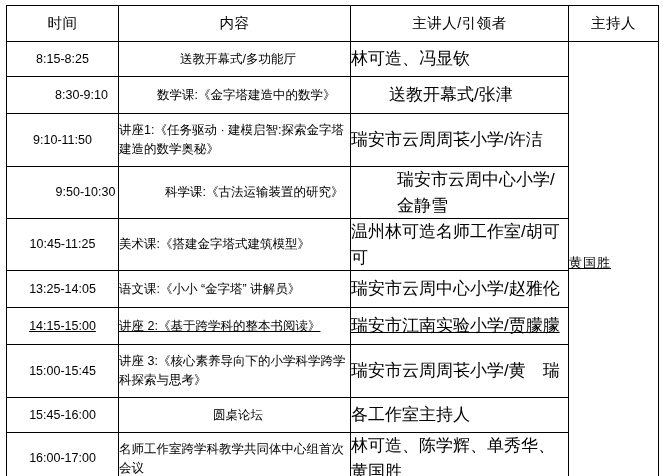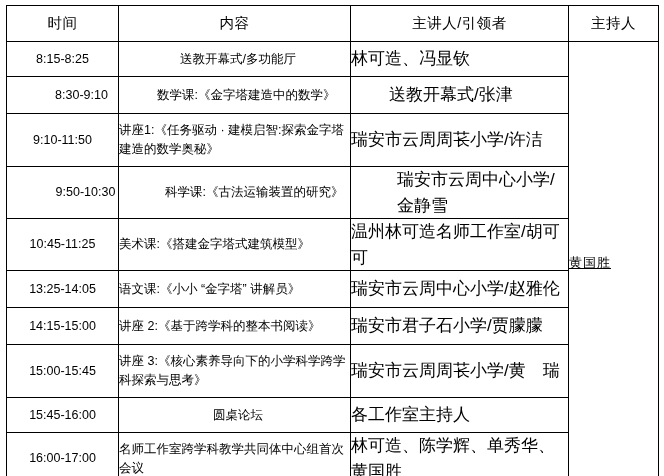--- a/index.html
+++ b/index.html
@@ -78,21 +78,21 @@
   .host-inner {
     display: block;
     line-height: 1.3;
   }
   tr.r1 td { height: 34px; }
   tr.r2 td { height: 36px; padding-left: 38px; }
   tr.r3 td { height: 52px; }
   tr.r4 td { height: 38px; padding-left: 46px; }
   tr.r5 td { height: 38px; }
   tr.r6 td { height: 36px; }
-  tr.r7 td { height: 36px; }
+  tr.r7 td { height: 36px; text-decoration: underline; }
   tr.r8 td { height: 52px; }
   tr.r9 td { height: 34px; }
   tr.r10 td { height: 48px; }
 </style>
 </head>
 <body>
 
 <div class="sheet">
   <table class="schedule">
     <colgroup>
@@ -139,21 +139,21 @@
         <td class="speaker-cell">温州林可造名师工作室/胡可可</td>
       </tr>
       <tr class="r6">
         <td class="time-cell">13:25-14:05</td>
         <td class="content-cell">语文课:《小小 “金字塔” 讲解员》</td>
         <td class="speaker-cell">瑞安市云周中心小学/赵雅伦</td>
       </tr>
       <tr class="r7">
         <td class="time-cell">14:15-15:00</td>
         <td class="content-cell">讲座 2:《基于跨学科的整本书阅读》</td>
-        <td class="speaker-cell">瑞安市君子石小学/贾朦朦</td>
+        <td class="speaker-cell">瑞安市江南实验小学/贾朦朦</td>
       </tr>
       <tr class="r8">
         <td class="time-cell">15:00-15:45</td>
         <td class="content-cell">讲座 3:《核心素养导向下的小学科学跨学科探索与思考》</td>
         <td class="speaker-cell">瑞安市云周周苌小学/黄　瑞</td>
       </tr>
       <tr class="r9">
         <td class="time-cell">15:45-16:00</td>
         <td class="content-cell center">圆桌论坛</td>
         <td class="speaker-cell">各工作室主持人</td>

